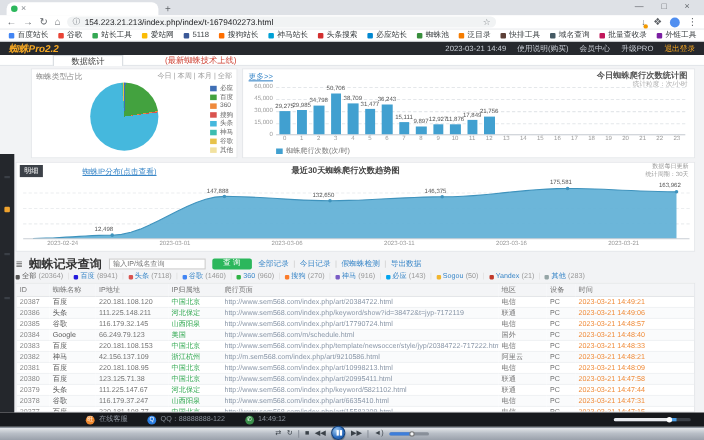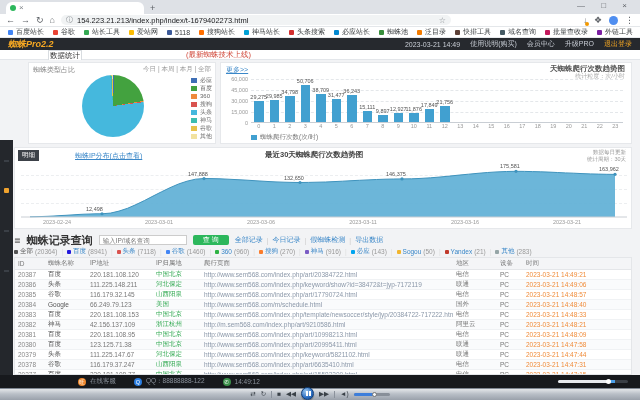--- a/index.html
+++ b/index.html
@@ -37,23 +37,23 @@
 
   
   .sitenav{position:absolute;left:0;top:38px;width:640px;height:12px;background:#26292e;
            display:flex;align-items:center;padding:0 8px;}
   .logo{font-size:9px;font-weight:bold;font-style:italic;color:#f6a823;}
   .sitenav-right{margin-left:auto;display:flex;gap:10px;align-items:center;}
   .sitenav-right span{font-size:7px;color:#c9ced6;white-space:nowrap;}
   .sitenav-right span.hl{color:#f6a823;}
   .sitetabs{position:absolute;left:0;top:50px;width:640px;height:10px;background:#fff;
             border-bottom:1px solid #e3e6ea;}
-  .stab1{position:absolute;left:48px;top:0;height:10px;padding:0 1px;font-size:7.5px;color:#333;
+  .stab1{position:absolute;left:48px;top:0;height:10px;padding:0 16px;font-size:7.5px;color:#333;
          background:#fff;border:1px solid #d8dce0;border-bottom:none;line-height:10px;}
-  .stab2{position:absolute;left:150px;top:0;height:10px;font-size:7.5px;color:#cf4436;line-height:10px;margin-left:36px;}
+  .stab2{position:absolute;left:150px;top:0;height:10px;font-size:7.5px;color:#cf4436;line-height:10px;}
 
   
   .dash{position:absolute;left:0;top:60px;width:640px;height:315px;background:#f2f3f5;}
   .panel{position:absolute;background:#fff;border:1px solid #e6e8eb;}
   .pie-panel{left:28px;top:2px;width:188px;height:82px;}
   .bar-panel{left:220px;top:2px;width:412px;height:82px;}
   .p-title{position:absolute;left:4px;top:2px;font-size:7px;color:#888;}
   .p-ranges{position:absolute;right:4px;top:2px;font-size:6.5px;color:#999;}
   .pie{position:absolute;left:53px;top:12px;width:62px;height:62px;border-radius:50%;}
   .plegend{position:absolute;right:3px;top:13px;}
@@ -298,21 +298,21 @@
           </div>
           <div class="lrow">
             <i style="background: rgb(242, 226, 160);"></i>
             <span>其他</span>
           </div>
         </div>
     </div>
 
     <div class="panel bar-panel">
       <span class="bar-link">更多&gt;&gt;</span>
-      <span class="bar-title">天蜘蛛爬行次数趋势图</span>
+      <span class="bar-title">今日蜘蛛爬行次数统计图</span>
       <span class="bar-sub">统计粒度：次/小时</span>
       <div class="bplot" id="barPlot">
           <span class="ylab" style="top: 44px;">0</span>
           <div class="grid" style="top: 33px;"></div>
           <span class="ylab" style="top: 33px;">15,000</span>
           <div class="grid" style="top: 22px;"></div>
           <span class="ylab" style="top: 22px;">30,000</span>
           <div class="grid" style="top: 11px;"></div>
           <span class="ylab" style="top: 11px;">45,000</span>
           <div class="grid" style="top: 0px;"></div>

